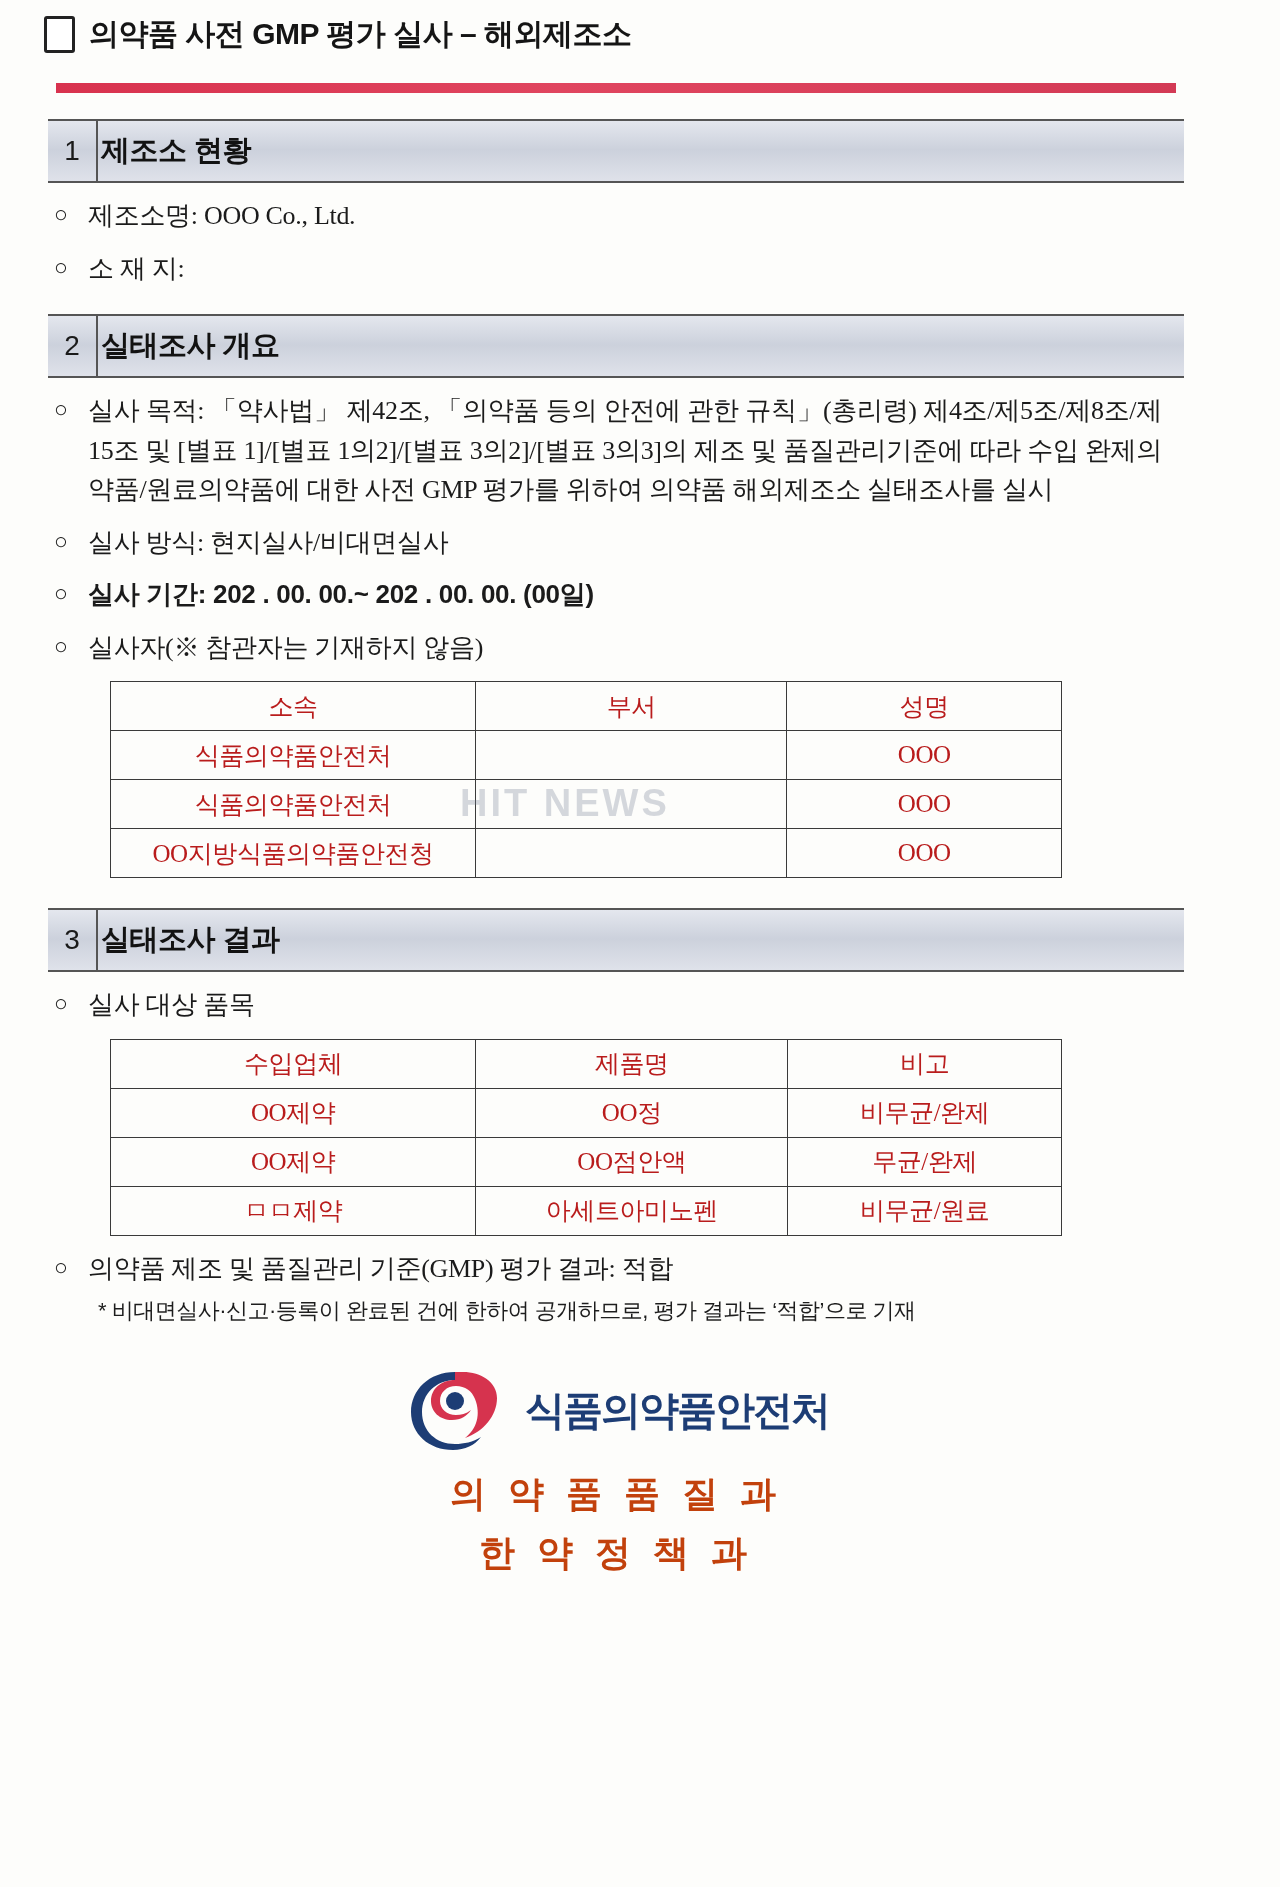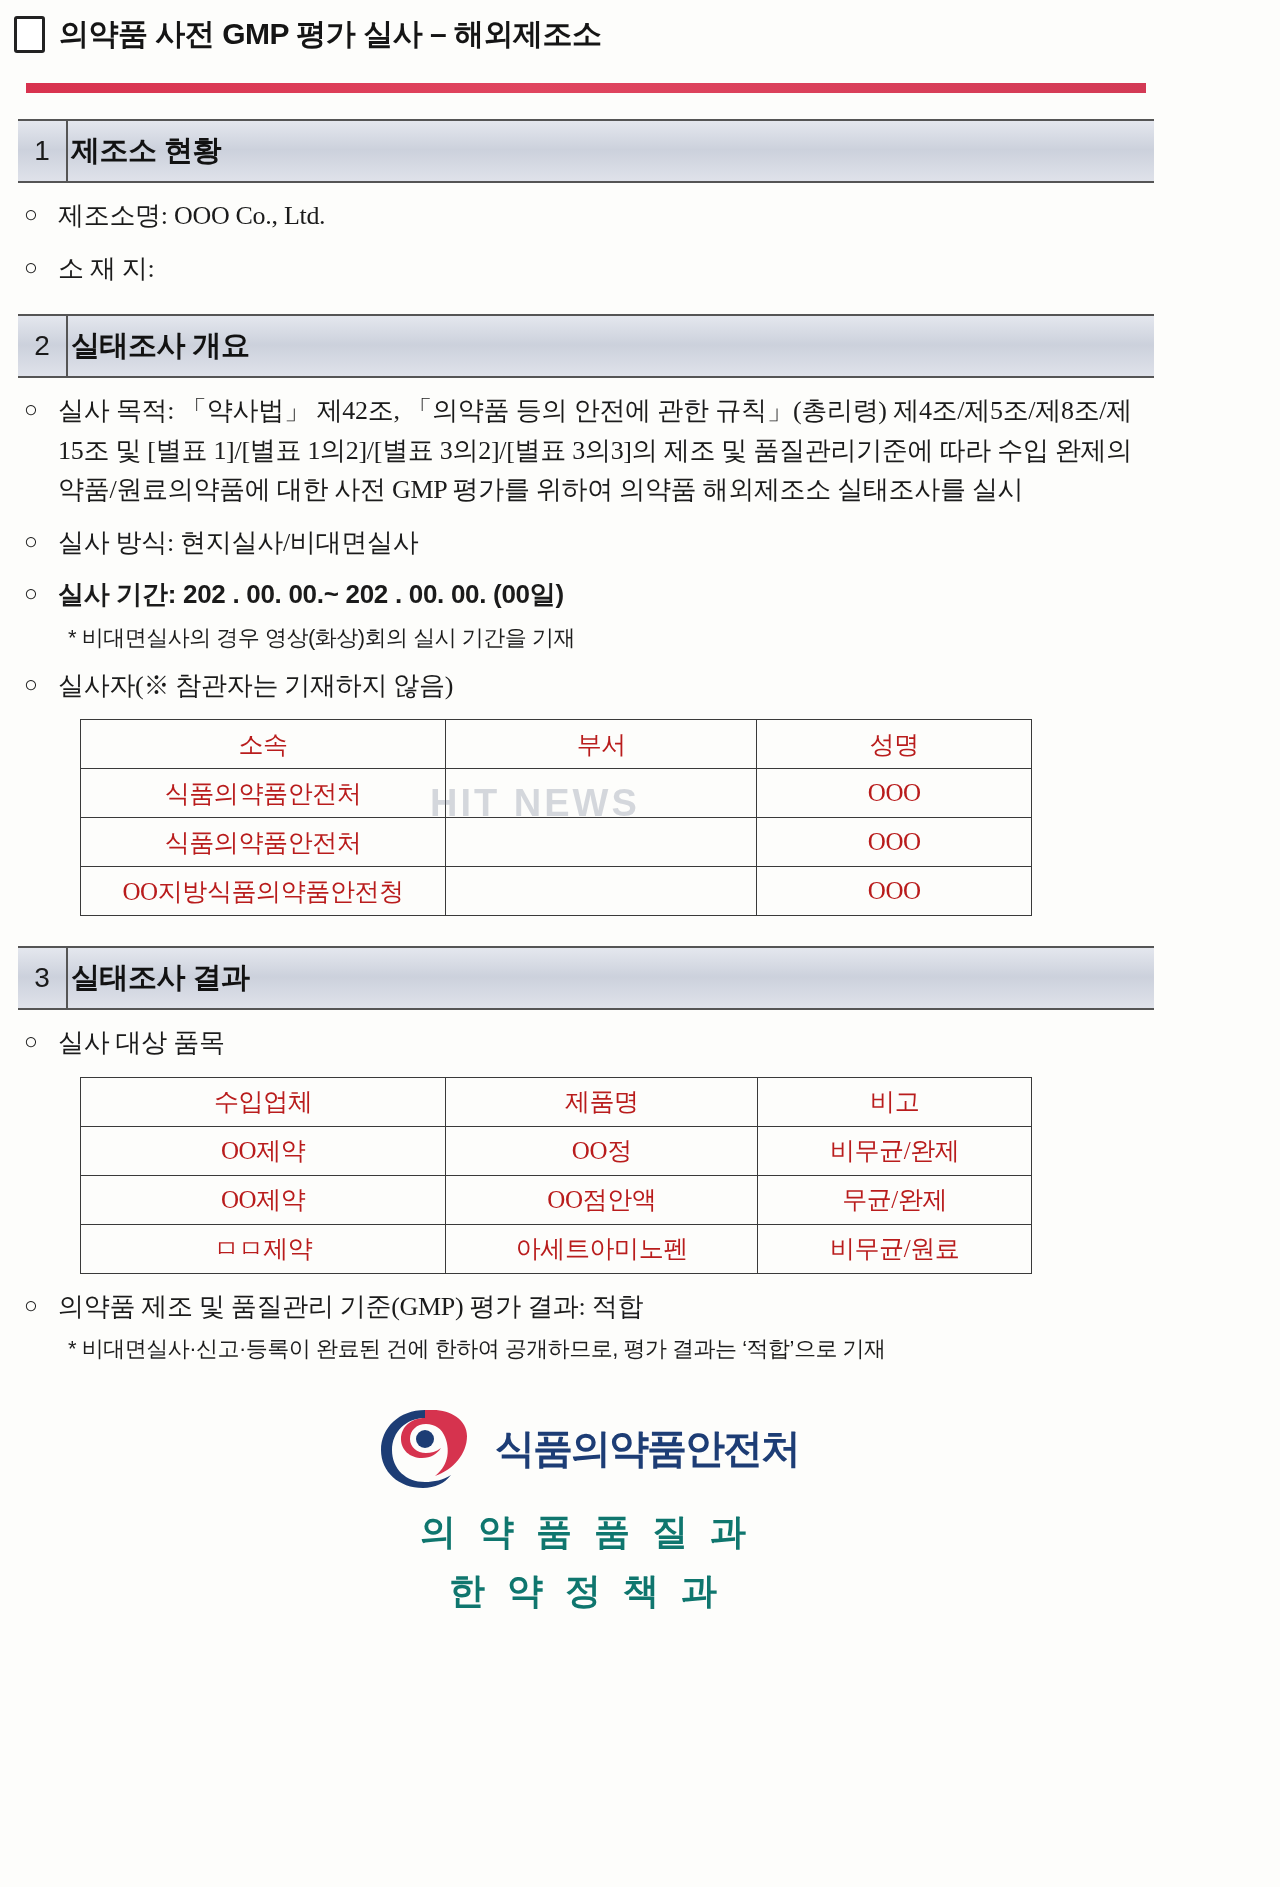--- a/index.html
+++ b/index.html
@@ -9,20 +9,21 @@
     font-family:"Liberation Serif","DejaVu Serif",serif;
     color:#1b1b1b;
     position:relative;
     overflow:hidden;
   }
   .page{
     position:relative;
     width:1172px;height:1887px;
     padding:0;
     box-sizing:border-box;
+    margin-left:30px;
   }
 
   
   .topline{
     display:flex;align-items:center;gap:14px;
     padding:14px 0 6px 14px;
     font-family:"Liberation Sans","DejaVu Sans",sans-serif;
     font-weight:bold;
     font-size:30px;
     letter-spacing:-0.5px;
@@ -141,21 +142,21 @@
   .logo-text{
     font-family:"Liberation Sans","DejaVu Sans",sans-serif;
     font-weight:bold;font-size:40px;letter-spacing:-2px;
     color:#1d3d75;
   }
   .dept{
     font-family:"Liberation Sans","DejaVu Sans",sans-serif;
     font-weight:bold;
     font-size:36px;
     letter-spacing:6px;
-    color:#0f766e;
+    color:#c2410c;
     margin-top:16px;
   }
   .dept.second{margin-top:10px;text-align:center;}
 
   
   .watermark{
     position:absolute;
     left:430px;top:782px;
     font-family:"Liberation Sans","DejaVu Sans",sans-serif;
     font-weight:bold;
@@ -206,21 +207,20 @@
       <span class="txt">실사 목적: 「약사법」 제42조, 「의약품 등의 안전에 관한 규칙」(총리령) 제4조/제5조/제8조/제15조 및 [별표 1]/[별표 1의2]/[별표 3의2]/[별표 3의3]의 제조 및 품질관리기준에 따라 수입 완제의약품/원료의약품에 대한 사전 GMP 평가를 위하여 의약품 해외제조소 실태조사를 실시</span>
     </div>
     <div class="bullet">
       <span class="mark">○</span>
       <span class="txt">실사 방식: 현지실사/비대면실사</span>
     </div>
     <div class="bullet">
       <span class="mark">○</span>
       <span class="txt mono-num">실사 기간: 202 . 00. 00.~ 202 . 00. 00. (00일)</span>
     </div>
-    <div class="note">* 비대면실사의 경우 영상(화상)회의 실시 기간을 기재</div>
     <div class="bullet">
       <span class="mark">○</span>
       <span class="txt">실사자(※ 참관자는 기재하지 않음)</span>
     </div>
 
     <table class="doc">
       <thead>
         <tr>
           <th style="width:368px">소속</th>
           <th style="width:312px">부서</th>

